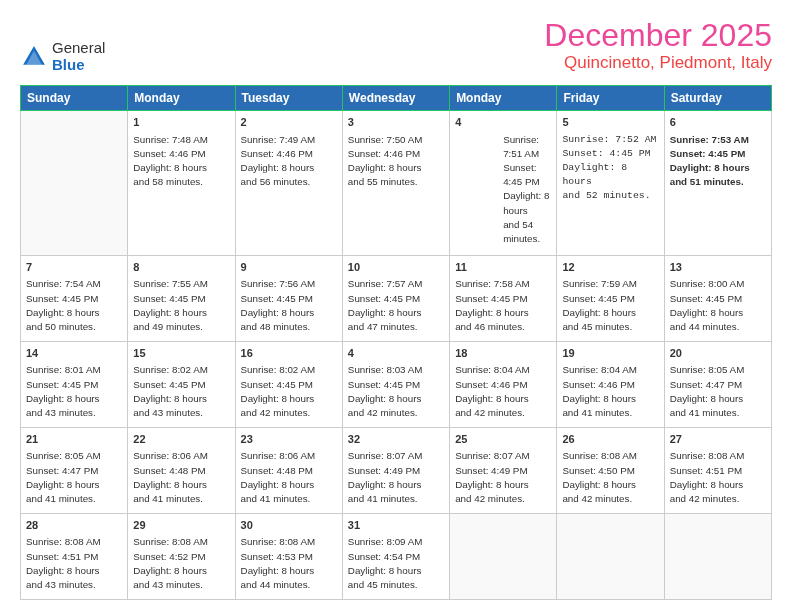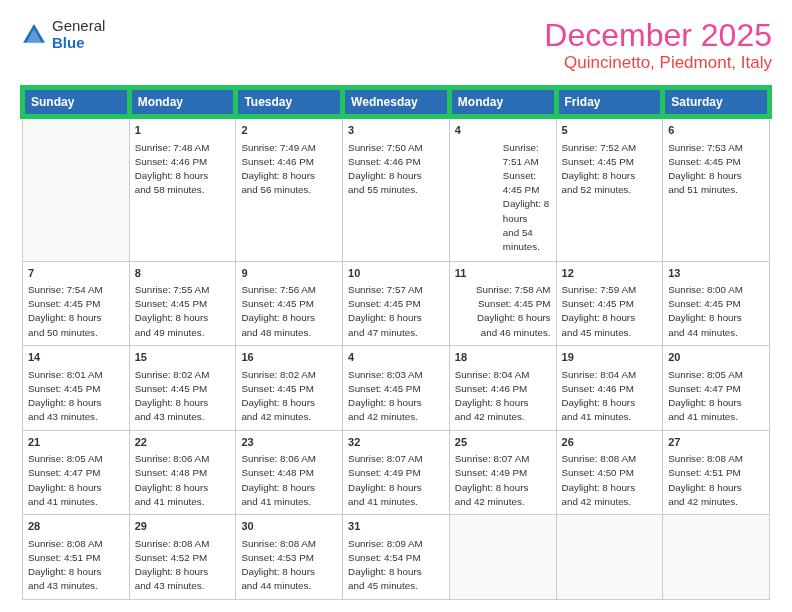--- a/index.html
+++ b/index.html
@@ -13,21 +13,21 @@
     .page {
       width: 792px;
       height: 612px;
       padding: 18px 20px 12px 20px;
       display: flex;
       flex-direction: column;
     }
     .header {
       display: flex;
       justify-content: space-between;
-      align-items: flex-start;
+      align-items: flex-end;
       margin-bottom: 12px;
     }
     .logo {
       display: flex;
       align-items: center;
       gap: 4px;
     }
     .logo-text {
       display: flex;
       flex-direction: column;
@@ -66,21 +66,21 @@
       flex: 1;
       font-size: 10.5px;
     }
     .calendar thead tr th {
       background: #2a6db5;
       color: #fff;
       padding: 5px 6px;
       text-align: left;
       font-size: 12px;
       font-weight: bold;
-      border: 5px solid #22c55e;
+      border: 1px solid #22c55e;
     }
     .calendar tbody tr td {
       border: 1px solid #ccc;
       vertical-align: top;
       padding: 4px 5px;
       width: calc(100% / 7);
       height: 78px;
       color: #333;
       font-size: 10px;
       line-height: 1.4;
@@ -159,28 +159,28 @@
           </td>
           <td>
             <span class="day-num">4</span>
             <div class="day-info" style="white-space: pre-line; margin-left: 48px;">Sunrise: 7:51 AM
 Sunset: 4:45 PM
 Daylight: 8 hours
 and 54 minutes.</div>
           </td>
           <td>
             <span class="day-num">5</span>
-            <div class="day-info" style="white-space: pre-line;">Sunrise: 7:52 AM
+            <div class="day-info" style="white-space: pre-line; font-family: Liberation Mono, monospace;">Sunrise: 7:52 AM
 Sunset: 4:45 PM
 Daylight: 8 hours
 and 52 minutes.</div>
           </td>
           <td>
             <span class="day-num">6</span>
-            <div class="day-info" style="white-space: pre-line;">Sunrise: 7:53 AM
+            <div class="day-info" style="white-space: pre-line; font-weight: bold;">Sunrise: 7:53 AM
 Sunset: 4:45 PM
 Daylight: 8 hours
 and 51 minutes.</div>
           </td>
         </tr>
         <tr>
           <td>
             <span class="day-num">7</span>
             <div class="day-info" style="white-space: pre-line;">Sunrise: 7:54 AM
 Sunset: 4:45 PM
@@ -203,21 +203,21 @@
           </td>
           <td>
             <span class="day-num">10</span>
             <div class="day-info" style="white-space: pre-line;">Sunrise: 7:57 AM
 Sunset: 4:45 PM
 Daylight: 8 hours
 and 47 minutes.</div>
           </td>
           <td>
             <span class="day-num">11</span>
-            <div class="day-info" style="white-space: pre-line; text-align: right;">Sunrise: 7:58 AM
+            <div class="day-info" style="white-space: pre-line;">Sunrise: 7:58 AM
 Sunset: 4:45 PM
 Daylight: 8 hours
 and 46 minutes.</div>
           </td>
           <td>
             <span class="day-num">12</span>
             <div class="day-info" style="white-space: pre-line;">Sunrise: 7:59 AM
 Sunset: 4:45 PM
 Daylight: 8 hours
 and 45 minutes.</div>

